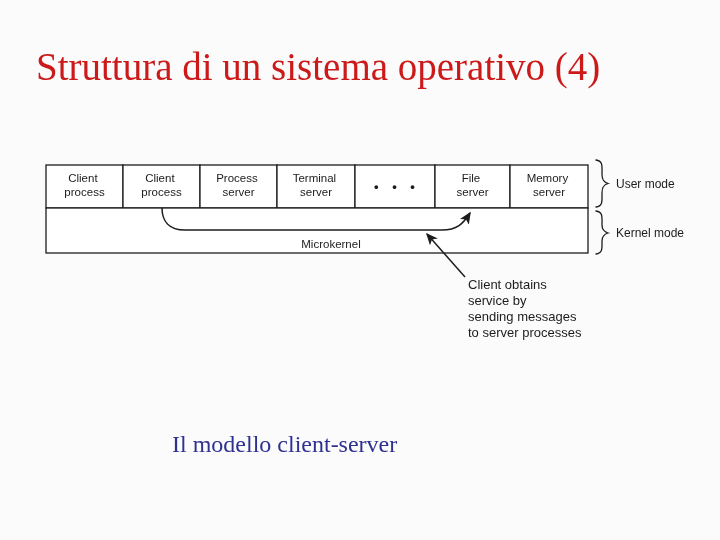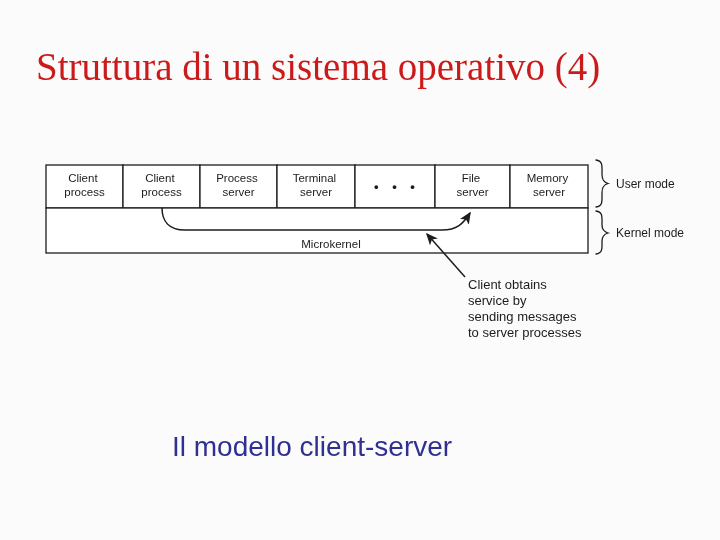--- a/index.html
+++ b/index.html
@@ -75,22 +75,22 @@
     font-size: 12px;
   }
   #arrowhead path {
     fill: var(--color-line, #1c1c1c);
     stroke: none;
   }
   .caption {
     position: absolute;
     left: 172px;
     top: 431px;
-    font-family: Liberation Sans, sans-serif;
-    font-size: 28px;
+    font-family: Liberation Serif, serif;
+    font-size: 24px;
     color: var(--color-caption, #2f3191);
     white-space: nowrap;
   }
   .page-number {
     position: absolute;
     right: 10px;
     top: 505px;
     font-family: "Liberation Serif", serif;
     font-size: 19px;
     color: #333333;

